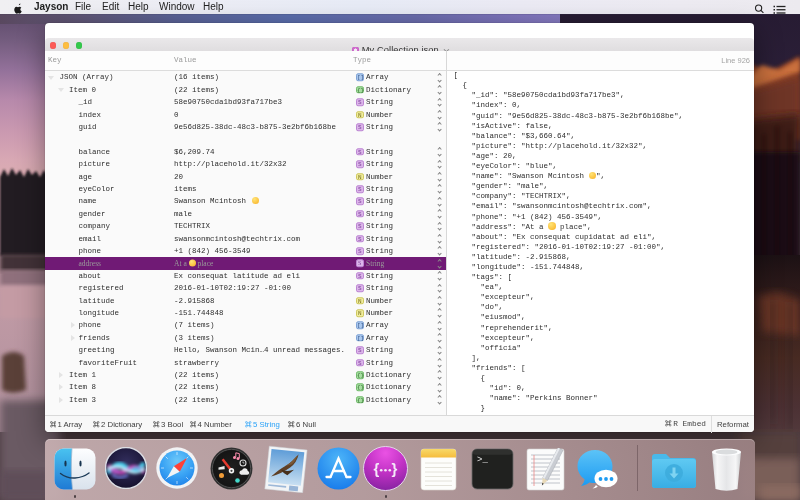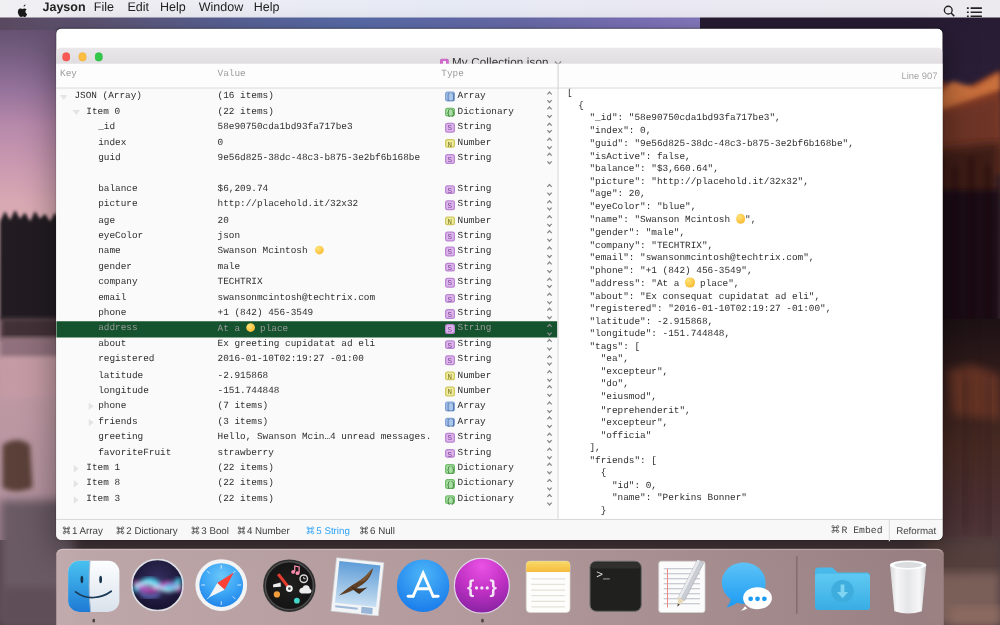--- a/index.html
+++ b/index.html
@@ -22,21 +22,21 @@
 
 #hdr { position:absolute; left:0; top:27.5px; width:709px; height:20px; background:#fdfdfd; border-bottom:1px solid #dcdcdc; font-family:"Liberation Mono",monospace; font-size:7.5px; color:#9b9b9b; }
 #hdr span { position:absolute; top:5px; }
 
 #lpanel { position:absolute; left:0; top:47.5px; width:401px; height:344px; background:#fafafa; overflow:hidden; }
 #divider { position:absolute; left:401px; top:27.5px; width:1px; height:364px; background:#d8d8d8; }
 #rpanel { position:absolute; left:402px; top:47.5px; width:307px; height:344px; background:#fff; overflow:hidden; }
 #rpanel pre { position:absolute; left:6.5px; top:-0.3px; font-family:"Liberation Mono",monospace; font-size:7.5px; line-height:10.1px; color:#2e2e2e; }
 
 .row { position:absolute; left:0; width:401px; height:12.4px; font-family:"Liberation Mono",monospace; font-size:7.5px; color:#2e2e2e; }
-.row.sel { background:#14532d; color:#9a9a9a; }
+.row.sel { background:#701a75; color:#9a9a9a;font-family:Liberation Serif, serif; }
 .row > span { position:absolute; top:50%; transform:translateY(-50%); white-space:pre; }
 .row .v { left:129px; }
 .row .tl { left:321px; }
 .ti { left:311px; width:7.5px; height:7.5px; border-radius:2px; font-size:6px; font-weight:400; text-align:center; line-height:7.2px; }
 .ti.ar { background:#a9c7ed; color:#39588a; border:0.5px solid #7fa3d6; }
 .ti.di { background:#a6dda0; color:#2f6b2c; border:0.5px solid #72bb6c; }
 .ti.st { background:#dcb6ea; color:#7b3f99; border:0.5px solid #bc85d3; }
 .ti.nu { background:#f0ed9d; color:#77701f; border:0.5px solid #cec75c; }
 .ti.bo { background:#f0a9a9; color:#8f2f2f; border:0.5px solid #d87d7d; }
 .stp { left:392px; width:5px; height:8.6px; }
@@ -182,21 +182,21 @@
     <div id="title"><span style="position:relative;top:5px"><span id="ticon"></span>My Collection.json<span id="tchev"></span></span></div>
     <div id="search"><svg width="7" height="7" viewBox="0 0 10 10">
             <circle cx="4" cy="4" r="2.8" stroke="#8e8e8e" stroke-width="1.2" fill="none"></circle>
             <path d="M6.1 6.1 L8.8 8.8" stroke="#8e8e8e" stroke-width="1.3"></path>
           </svg> Search</div>
   </div>
   <div id="hdr">
     <span style="left:3px">Key</span>
     <span style="left:129px">Value</span>
     <span style="left:308px">Type</span>
-    <span style="right:4px;color:#a5a5a5;font-size:7.5px;font-family:'Liberation Sans',sans-serif">Line 907</span>
+    <span style="right:4px;color:#a5a5a5;font-size:7.5px;font-family:'Liberation Sans',sans-serif">Line 926</span>
   </div>
   <div id="lpanel">
 <div class="row" style="top:0.8px">
           <span class="tro" style="left:3.0px"></span>
           <span class="k" style="left:14.5px">JSON (Array)</span>
           <span class="v">(16 items)</span>
           <span class="ti ar">[]</span>
           <span class="tl">Array</span>
           <span class="stp"></span>
         </div>
@@ -245,21 +245,21 @@
         </div>
 <div class="row" style="top:100.0px">
           <span class="k" style="left:33.5px">age</span>
           <span class="v">20</span>
           <span class="ti nu">N</span>
           <span class="tl">Number</span>
           <span class="stp"></span>
         </div>
 <div class="row" style="top:112.4px">
           <span class="k" style="left:33.5px">eyeColor</span>
-          <span class="v">json</span>
+          <span class="v">items</span>
           <span class="ti st">S</span>
           <span class="tl">String</span>
           <span class="stp"></span>
         </div>
 <div class="row" style="top:124.8px">
           <span class="k" style="left:33.5px">name</span>
           <span class="v">Swanson Mcintosh  <span class="emo"></span></span>
           <span class="ti st">S</span>
           <span class="tl">String</span>
           <span class="stp"></span>
@@ -294,21 +294,21 @@
         </div>
 <div class="row sel" style="top:186.8px">
           <span class="k" style="left:33.5px">address</span>
           <span class="v">At a <span class="emo"></span> place</span>
           <span class="ti st">S</span>
           <span class="tl">String</span>
           <span class="stp"></span>
         </div>
 <div class="row" style="top:199.2px">
           <span class="k" style="left:33.5px">about</span>
-          <span class="v">Ex greeting cupidatat ad eli</span>
+          <span class="v">Ex consequat latitude ad eli</span>
           <span class="ti st">S</span>
           <span class="tl">String</span>
           <span class="stp"></span>
         </div>
 <div class="row" style="top:211.6px">
           <span class="k" style="left:33.5px">registered</span>
           <span class="v">2016-01-10T02:19:27 -01:00</span>
           <span class="ti st">S</span>
           <span class="tl">String</span>
           <span class="stp"></span>

